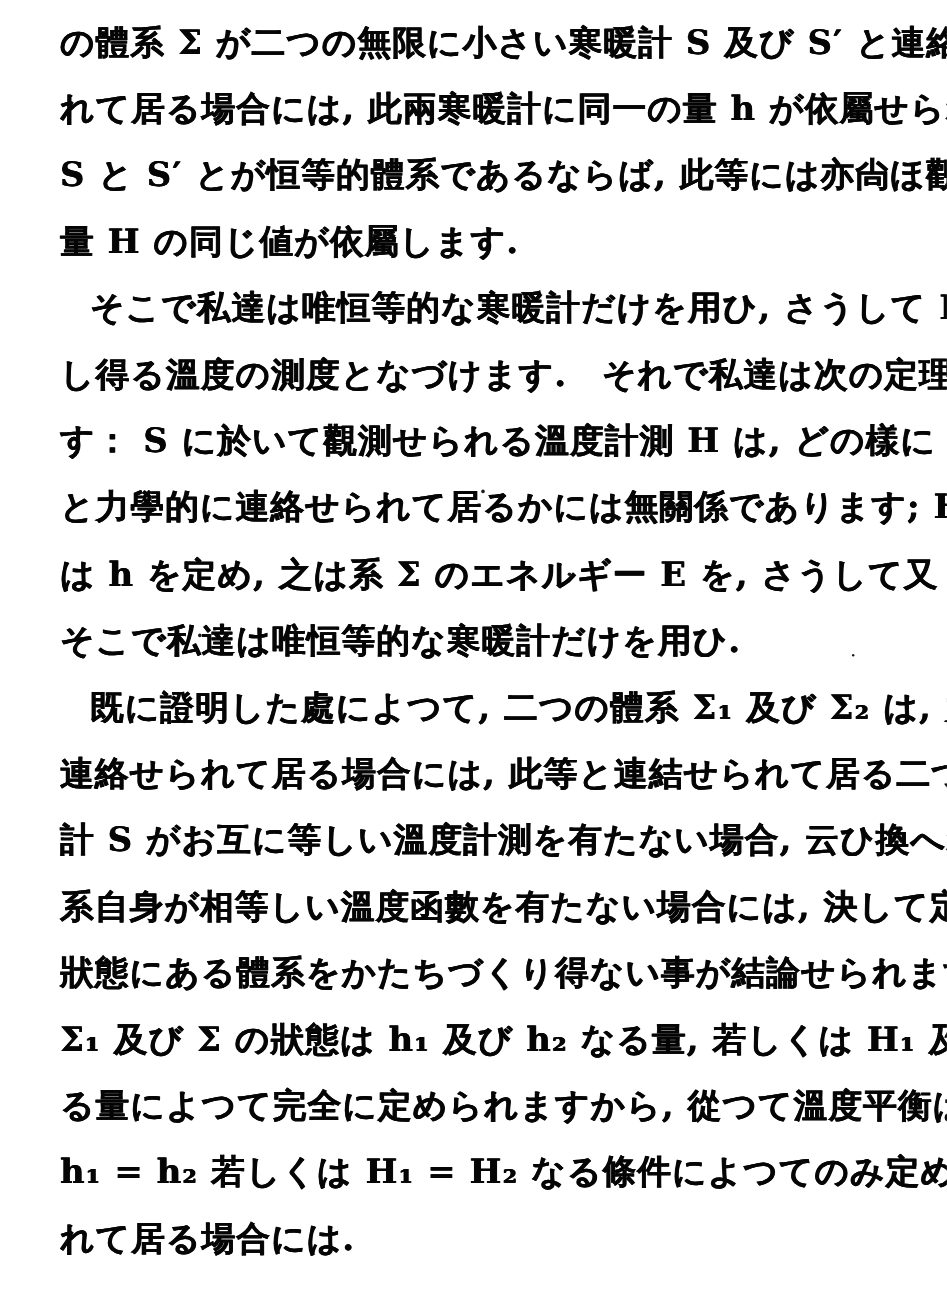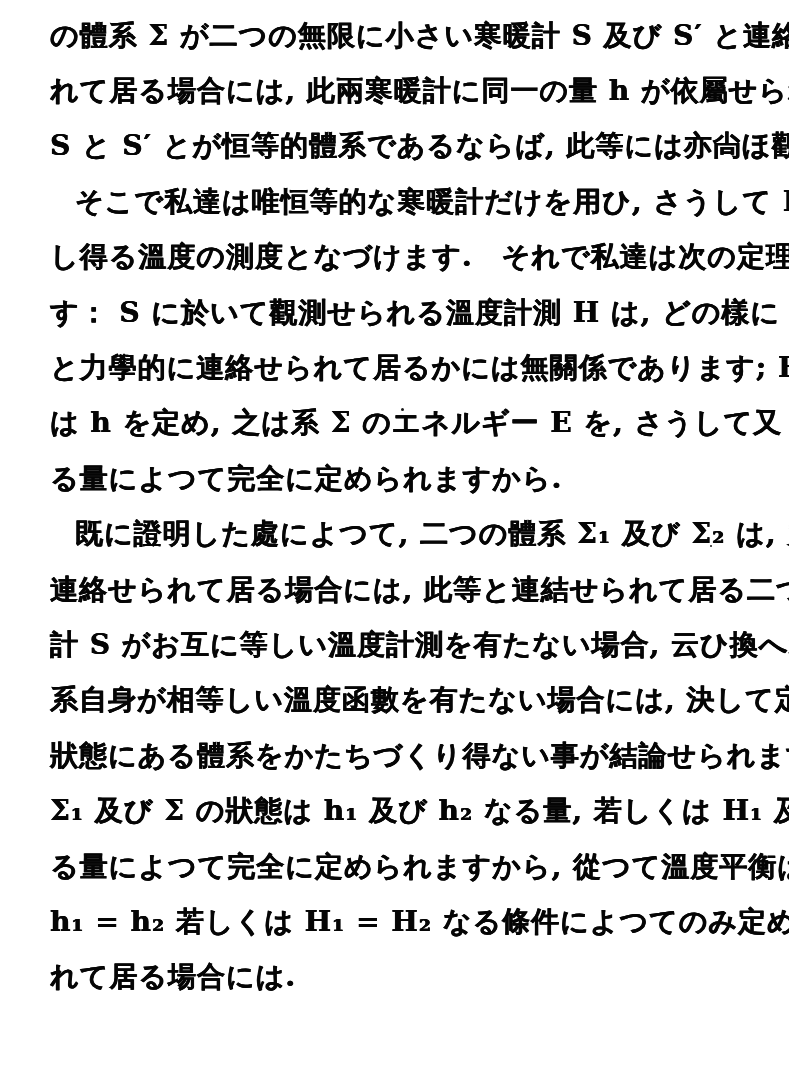--- a/index.html
+++ b/index.html
@@ -44,26 +44,27 @@
   }
 </style>
 </head>
 <body>
 
 <div class="page">
   <div class="textblock" id="textblock">
       <div class="line">の體系 Σ が二つの無限に小さい寒暖計 S 及び S′ と連絡せら</div>
       <div class="line">れて居る場合には, 此兩寒暖計に同一の量 h が依屬せられます.</div>
       <div class="line">S と S′ とが恒等的體系であるならば, 此等には亦尙ほ觀測し得る</div>
+      <div class="line">量 H の同じ値が依屬します.</div>
       <div class="line indent">そこで私達は唯恒等的な寒暖計だけを用ひ, さうして H を觀測</div>
       <div class="line">し得る溫度の測度となづけます.　それで私達は次の定理を得ま</div>
       <div class="line">す： S に於いて觀測せられる溫度計測 H は, どの樣に Σ が S</div>
       <div class="line">と力學的に連絡せられて居るかには無關係であります; H なる量</div>
       <div class="line">は h を定め, 之は系 Σ のエネルギー E を, さうして又 E は私</div>
-      <div class="line">る量によつて完全に定められますから.</div>
+      <div class="line">そこで私達は唯恒等的な寒暖計だけを用ひ.</div>
       <div class="line indent">既に證明した處によつて, 二つの體系 Σ₁ 及び Σ₂ は, 力學的に</div>
       <div class="line">連絡せられて居る場合には, 此等と連結せられて居る二つの寒暖</div>
       <div class="line">計 S がお互に等しい溫度計測を有たない場合, 云ひ換へれば兩</div>
       <div class="line">系自身が相等しい溫度函數を有たない場合には, 決して定常的な</div>
       <div class="line">狀態にある體系をかたちづくり得ない事が結論せられます.　體系</div>
       <div class="line">Σ₁ 及び Σ の狀態は h₁ 及び h₂ なる量, 若しくは H₁ 及び H₂ な</div>
       <div class="line">る量によつて完全に定められますから, 從つて溫度平衡はたゞ</div>
       <div class="line">h₁ = h₂ 若しくは H₁ = H₂ なる條件によつてのみ定めれると云</div>
       <div class="line">れて居る場合には.</div>
     </div>

